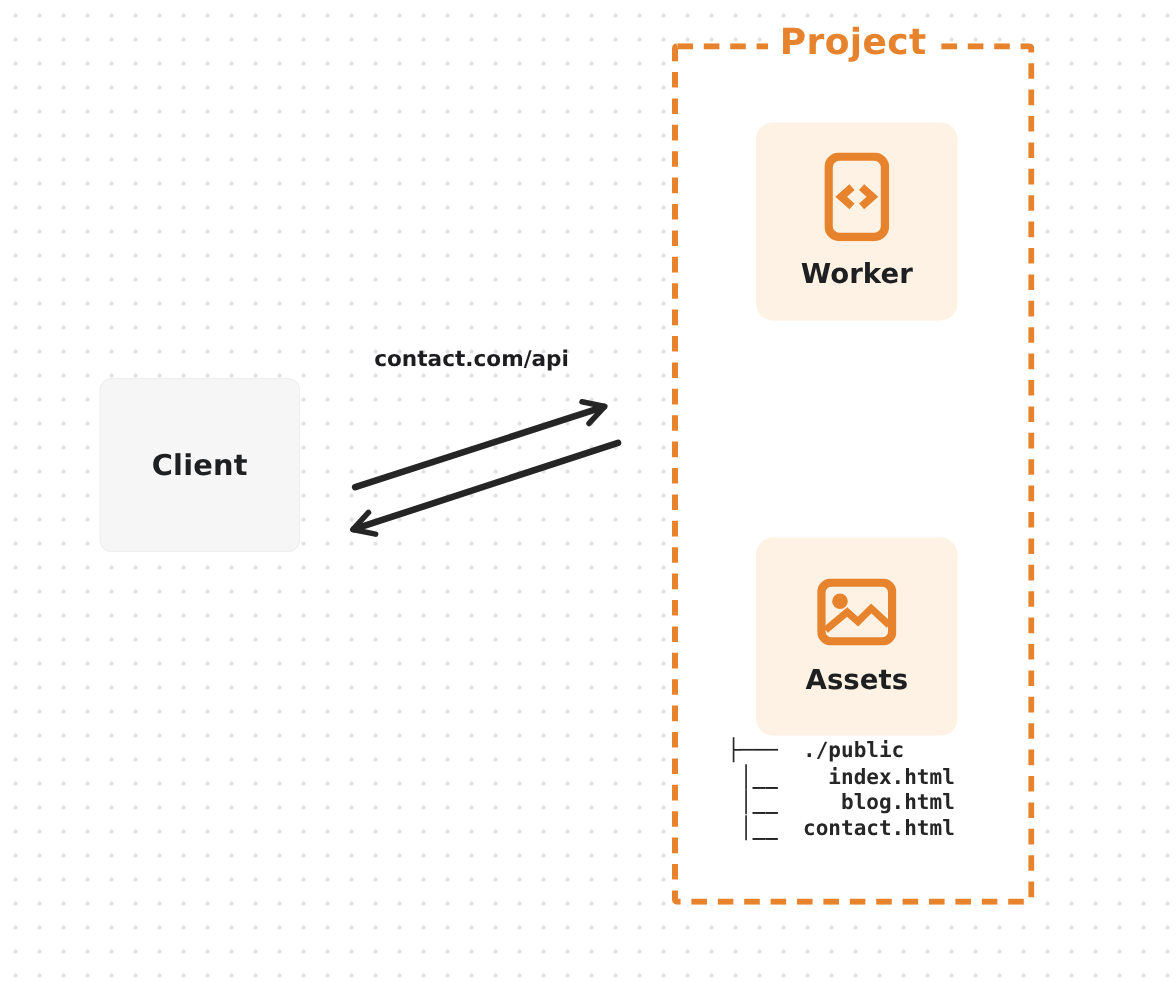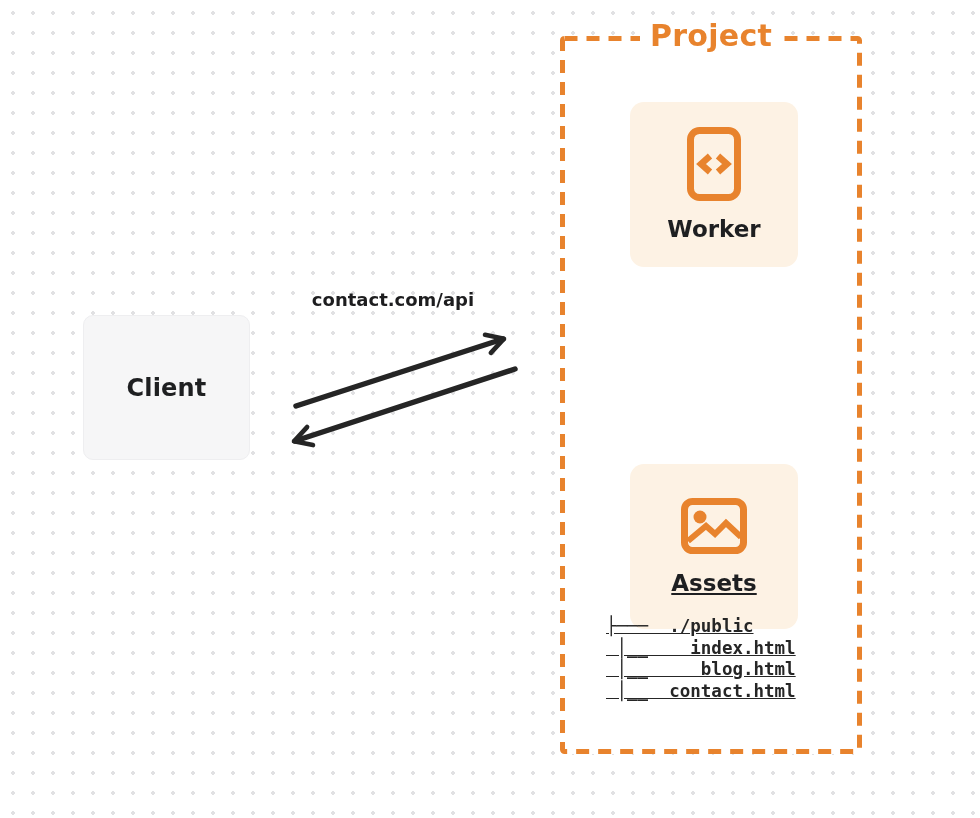--- a/index.html
+++ b/index.html
@@ -46,30 +46,29 @@
     letter-spacing:0.3px;
   }
 
   
   .node-card {
     position:absolute; width:168px; height:165px; left:70px;
     background:#fdf2e4; border-radius:14px;
     display:flex; flex-direction:column; align-items:center; justify-content:center;
   }
   .worker-card { top:66px; gap:15px; }
-  .assets-card { top:428px; gap:16px;text-decoration:underline; }
+  .assets-card { top:412px; gap:16px; }
   .node-label { font-size:23px; font-weight:700; color:#1e1f21; }
 
   
   .file-tree {
     position:absolute; left:606px; top:616px;
     font-family:"DejaVu Sans Mono","Liberation Mono",monospace;
     font-size:17.5px; line-height:21.5px; font-weight:700; color:#262626;
     white-space:pre;
-    text-decoration:underline;
   }
 </style>
 </head>
 <body>
 
 <div class="canvas">
 
   <div class="project-box">
     <svg class="project-border" viewBox="0 0 302 718" preserveAspectRatio="none" aria-hidden="true">
       <rect x="2.5" y="2.5" width="297" height="713" rx="2" fill="none" stroke="#e8832d" stroke-width="5" stroke-dasharray="13 9"></rect>

